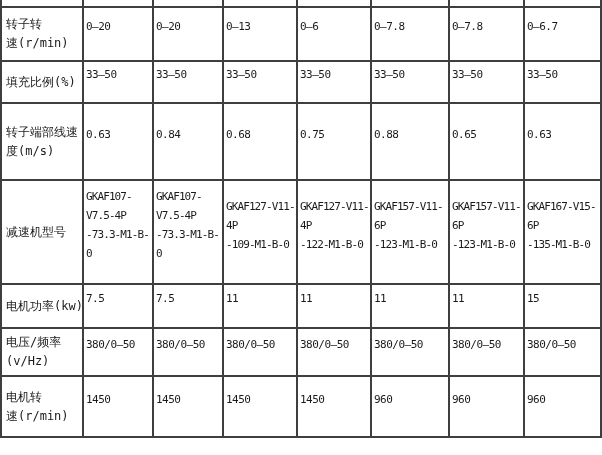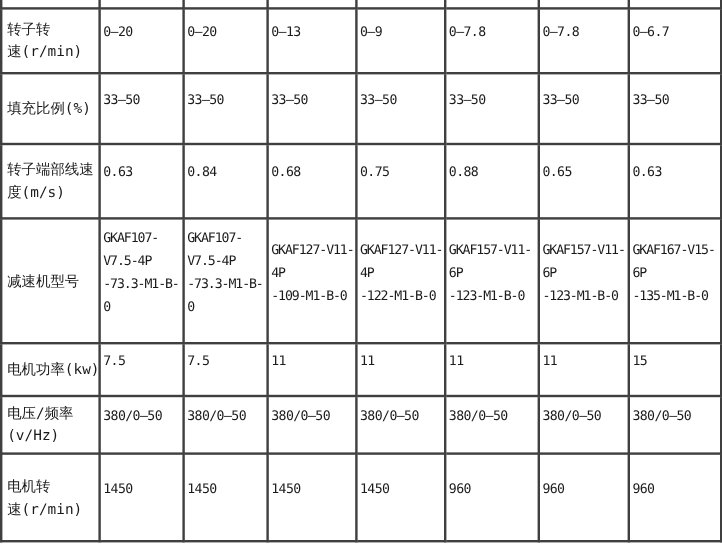--- a/index.html
+++ b/index.html
@@ -41,26 +41,26 @@
     line-height: 18px;
     padding: 1px 1px 15px 2px;
     white-space: pre;
     letter-spacing: -0.5px;
   }
   td.model {
     line-height: 19px;
     letter-spacing: -0.9px;
   }
   tr.r1 { height: 54px; }
-  tr.r2 { height: 59px; }
-  tr.r3 { height: 62px; }
+  tr.r2 { height: 42px; }
+  tr.r3 { height: 77px; }
   tr.r4 { height: 104px; }
   tr.r5 { height: 44px; }
   tr.r6 { height: 48px; }
-  tr.r7 { height: 73px; margin-top: 20px; }
+  tr.r7 { height: 61px; margin-top: 20px; }
 </style>
 </head>
 <body>
 
 <table class="spec">
   <colgroup>
     <col style="width:82px">
     <col style="width:70px">
     <col style="width:70px">
     <col style="width:74px">
@@ -79,21 +79,21 @@
       <td></td>
       <td></td>
       <td></td>
     </tr>
     <tr class="r1">
       <td class="label">转子转
 速(r/min)</td>
       <td class="val">0—20</td>
       <td class="val">0—20</td>
       <td class="val">0—13</td>
-      <td class="val">0—9</td>
+      <td class="val">0—6</td>
       <td class="val">0—7.8</td>
       <td class="val">0—7.8</td>
       <td class="val">0—6.7</td>
     </tr>
     <tr class="r2">
       <td class="label">填充比例(%)</td>
       <td class="val">33—50</td>
       <td class="val">33—50</td>
       <td class="val">33—50</td>
       <td class="val">33—50</td>

